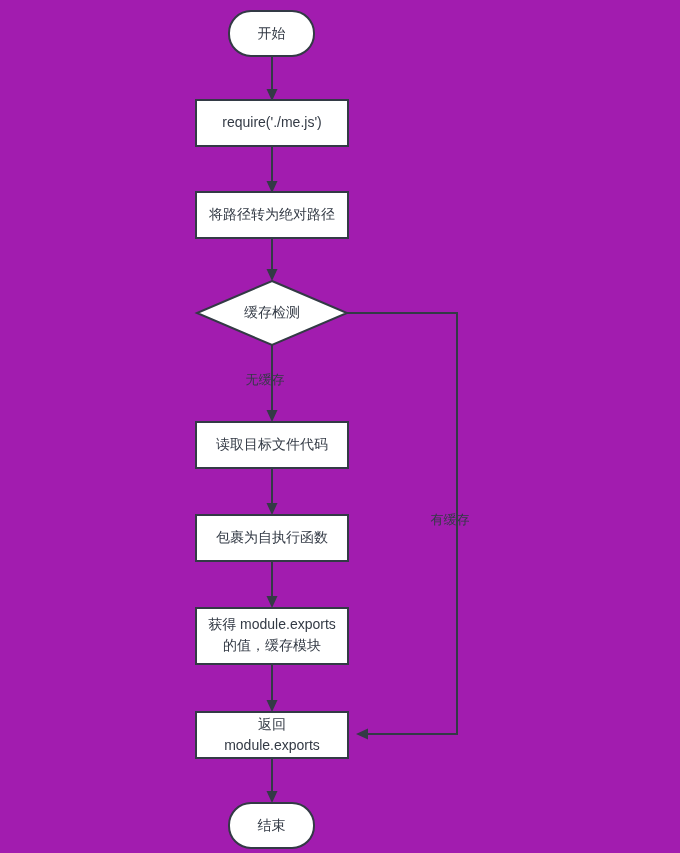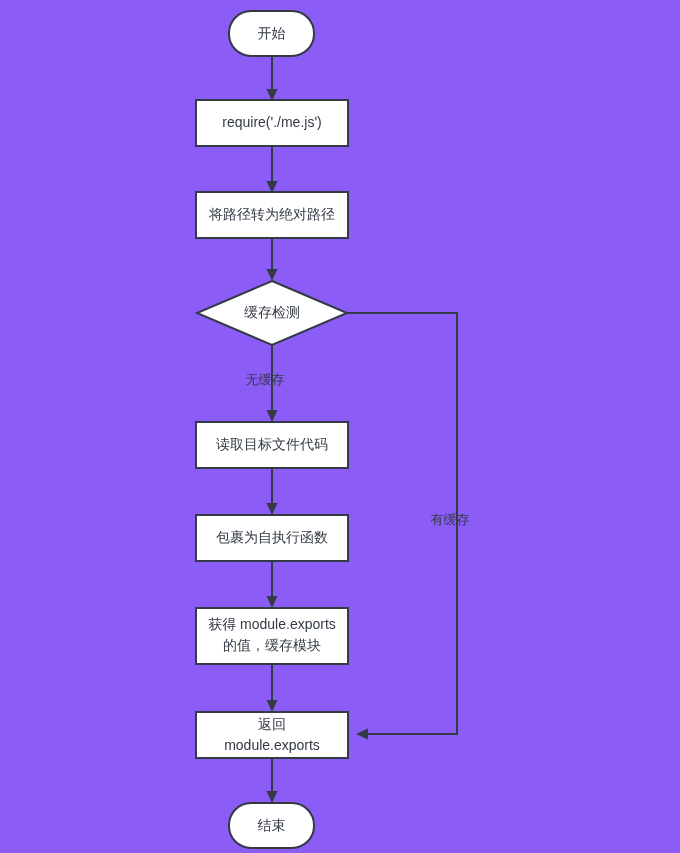--- a/index.html
+++ b/index.html
@@ -10,21 +10,21 @@
   body {
     width: 680px;
     height: 853px;
     font-family: "Liberation Sans", "DejaVu Sans", sans-serif;
     overflow: hidden;
   }
   #flowchart-canvas {
     position: relative;
     width: 680px;
     height: 853px;
-    background: #8b5cf6;
+    background: #a21caf;
   }
   svg.flow-svg {
     position: absolute;
     left: 0;
     top: 0;
     width: 680px;
     height: 853px;
     display: block;
   }
   .node-shape {

